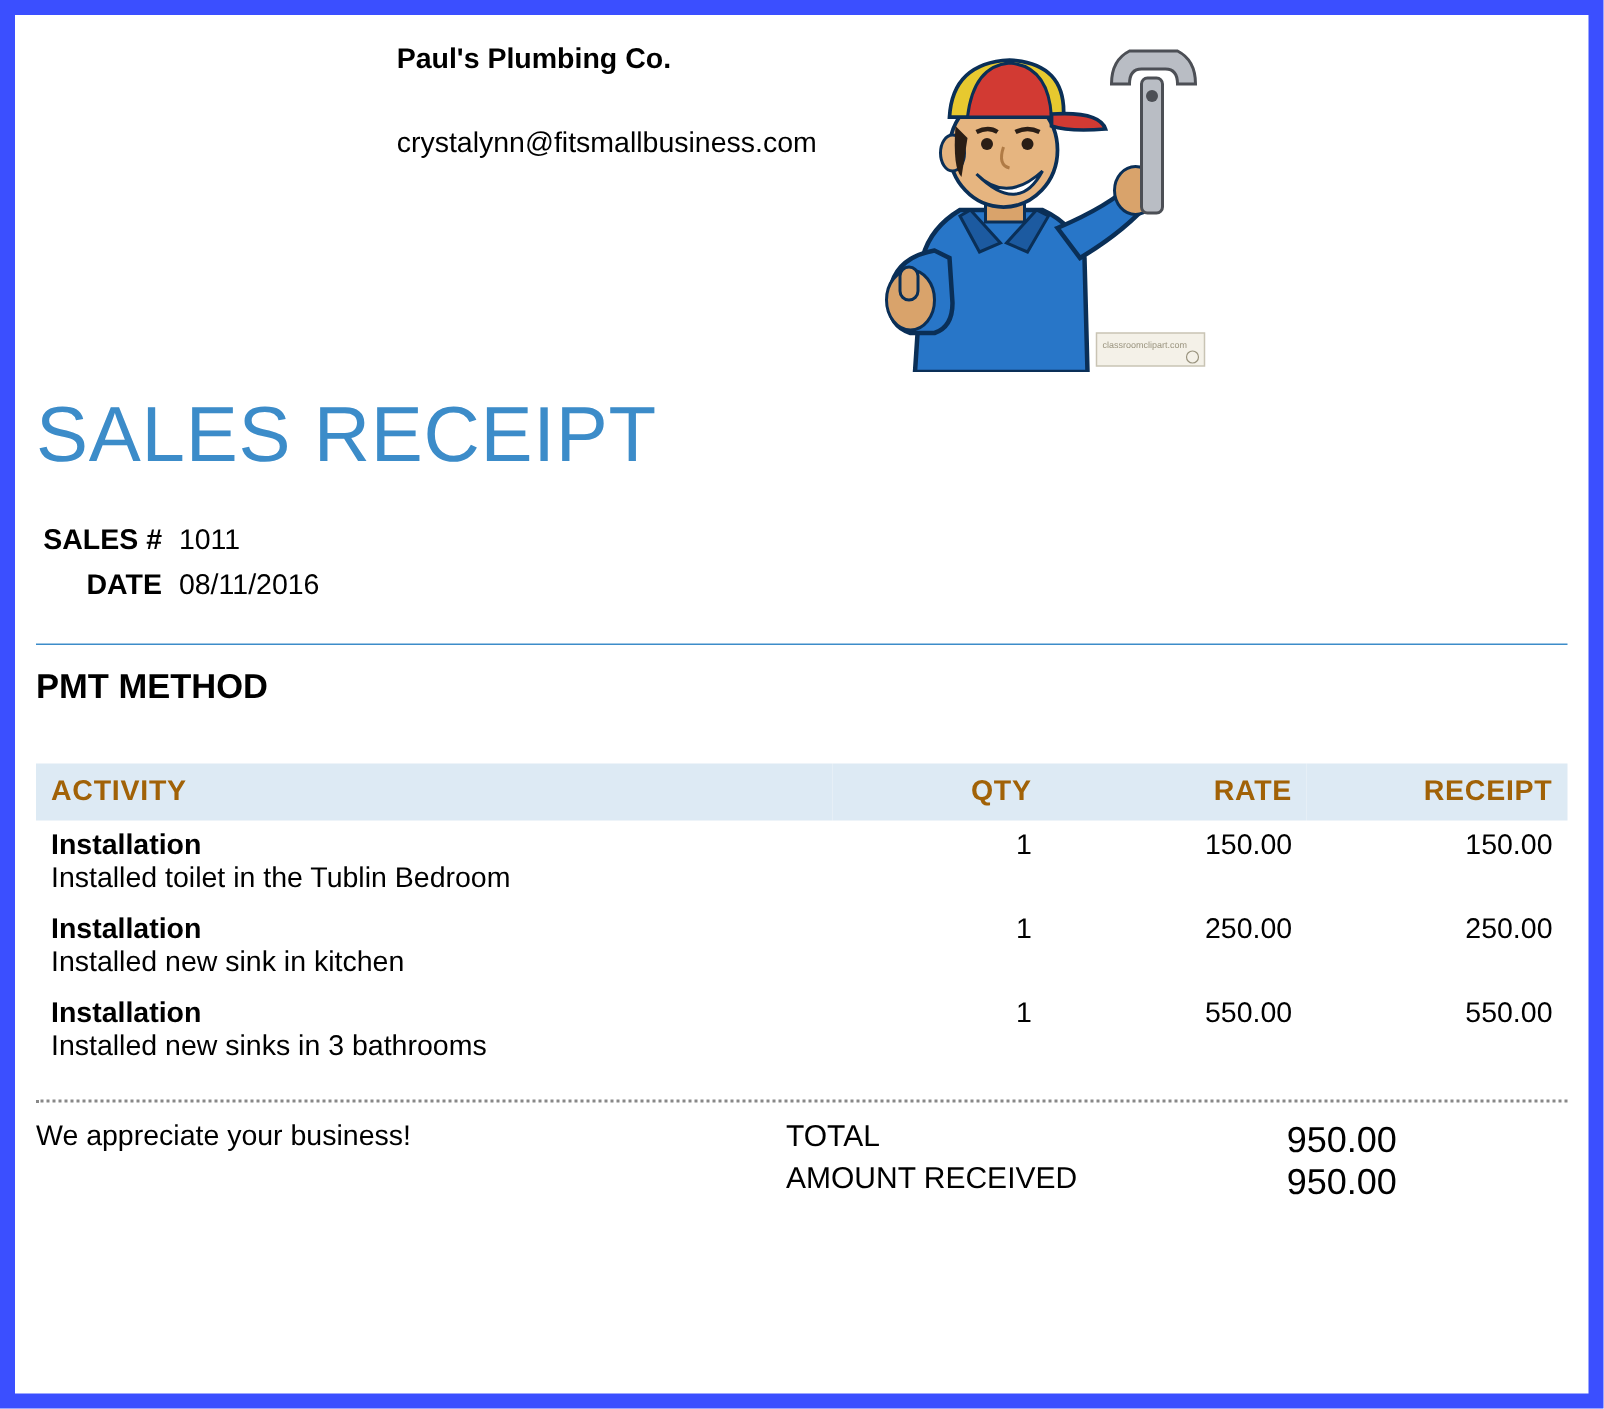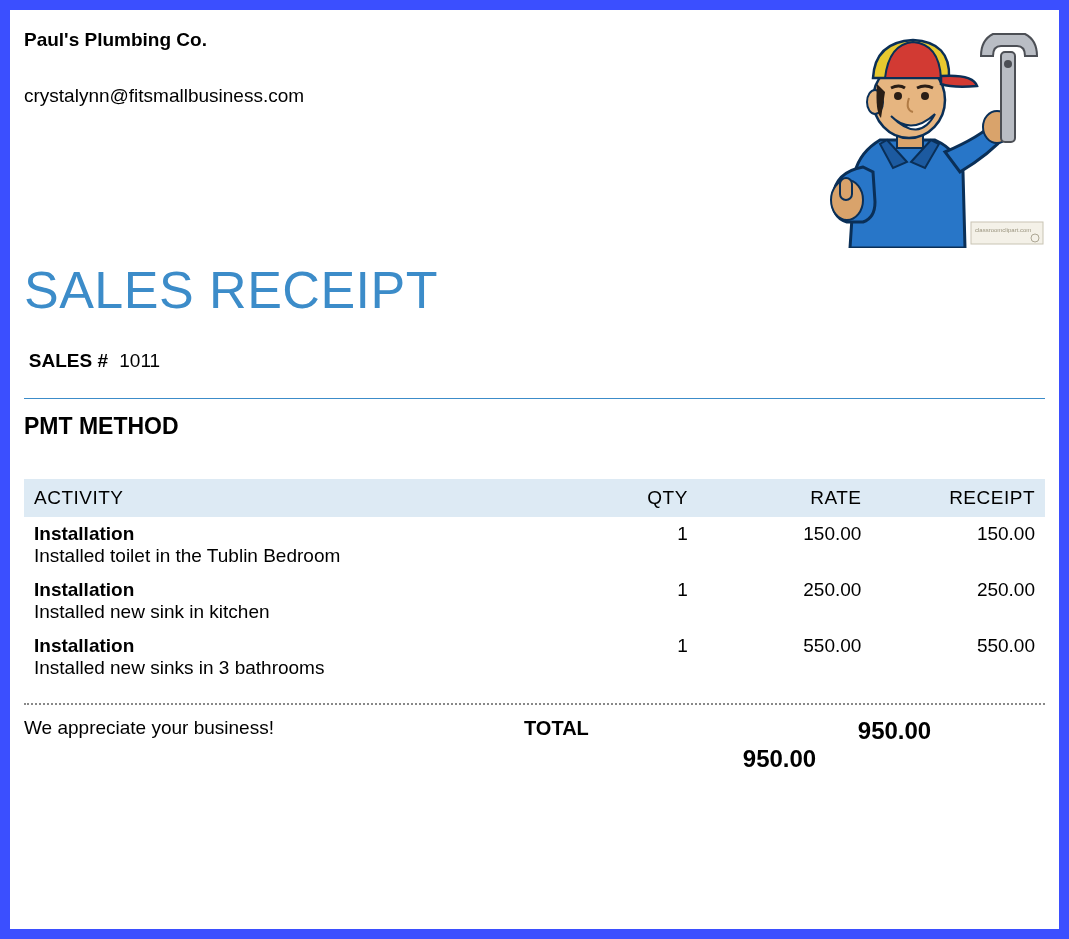--- a/index.html
+++ b/index.html
@@ -11,21 +11,21 @@
     width: 1069px;
     height: 939px;
     border: 10px solid #3B4FFF;
     background: #fff;
     padding: 12px 14px 0 14px;
     position: relative;
     overflow: hidden;
   }
   .header-row {
     display: flex;
-    justify-content: space-between;
+    justify-content: center;
     align-items: flex-start;
   }
   .company-block { font-size: 19px; line-height: 1.45; color: #000; padding-top: 4px;}
   .company-name { font-weight: bold; margin-bottom: 28px; }
   .logo-wrap { width: 260px; height: 226px; position: relative; }
 
   .doc-title {
     font-size: 52px;
     color: #3C8CC9;
     font-weight: 500;
@@ -46,41 +46,41 @@
     border-top: 1px solid #3C8CC9;
     margin: 22px 0 10px 0;
   }
 
   .pmt-block { font-size: 23px; line-height:1.55; margin-bottom: 34px;}
   .pmt-label { font-weight: bold; }
 
   .items-table { width: 100%; border-collapse: collapse; font-size: 19px; }
   .items-table thead th {
     background: #DDEAF4;
-    color: #000000;
-    font-weight: 400;
+    color: #a16207;
+    font-weight: 700;
     text-align: right;
     padding: 8px 10px;
     letter-spacing: 0.5px;
   }
   .items-table thead th:first-child { text-align: left; }
   .items-table tbody td { padding: 6px 10px 0 10px; vertical-align: top; text-align: right; }
   .items-table tbody td:first-child { text-align: left; }
   .item-title { font-weight: bold; }
   .item-desc { font-weight: normal; display:block; padding-bottom:6px;}
 
   .dotted-sep {
     border: none;
     border-top: 2px dotted #888;
     margin: 18px 0 12px 0;
   }
 
   .footer-row { display: flex; justify-content: space-between; font-size: 19px; }
   .thanks { flex: 0 0 500px; }
-  .totals { flex: 1; font-weight: bold; }
+  .totals { flex: 1; }
   .totals-row { display:flex; }
   .totals-row .tlabel { flex:0 0 230px; font-size:20px; }
   .totals-row .tval { flex:1; text-align:center; padding-right:10px; font-size:24px;}
 
   
   .plumber-svg { width:100%; height:100%; }
 </style>
 </head>
 <body>
 
@@ -139,20 +139,24 @@
     </div>
   </div>
 
   <div class="doc-title">SALES RECEIPT</div>
 
   <div class="meta-row">
     <div class="sales-meta">
       <div>
         <span class="lbl">SALES #</span>
         <span class="val">1011</span>
+      </div>
+      <div>
+        <span class="lbl">DATE</span>
+        <span class="val">08/11/2016</span>
       </div>
     </div>
   </div>
 
   <hr class="divider">
 
   <div class="pmt-block">
     <div class="pmt-label">PMT METHOD</div>
   </div>
 
@@ -205,18 +209,19 @@
   <hr class="dotted-sep">
 
   <div class="footer-row">
     <div class="thanks">We appreciate your business!</div>
     <div class="totals">
       <div class="totals-row">
         <div class="tlabel">TOTAL</div>
         <div class="tval">950.00</div>
       </div>
       <div class="totals-row">
+        <div class="tlabel">AMOUNT RECEIVED</div>
         <div class="tval">950.00</div>
       </div>
     </div>
   </div>
 
 </div>
 
 </body></html>

